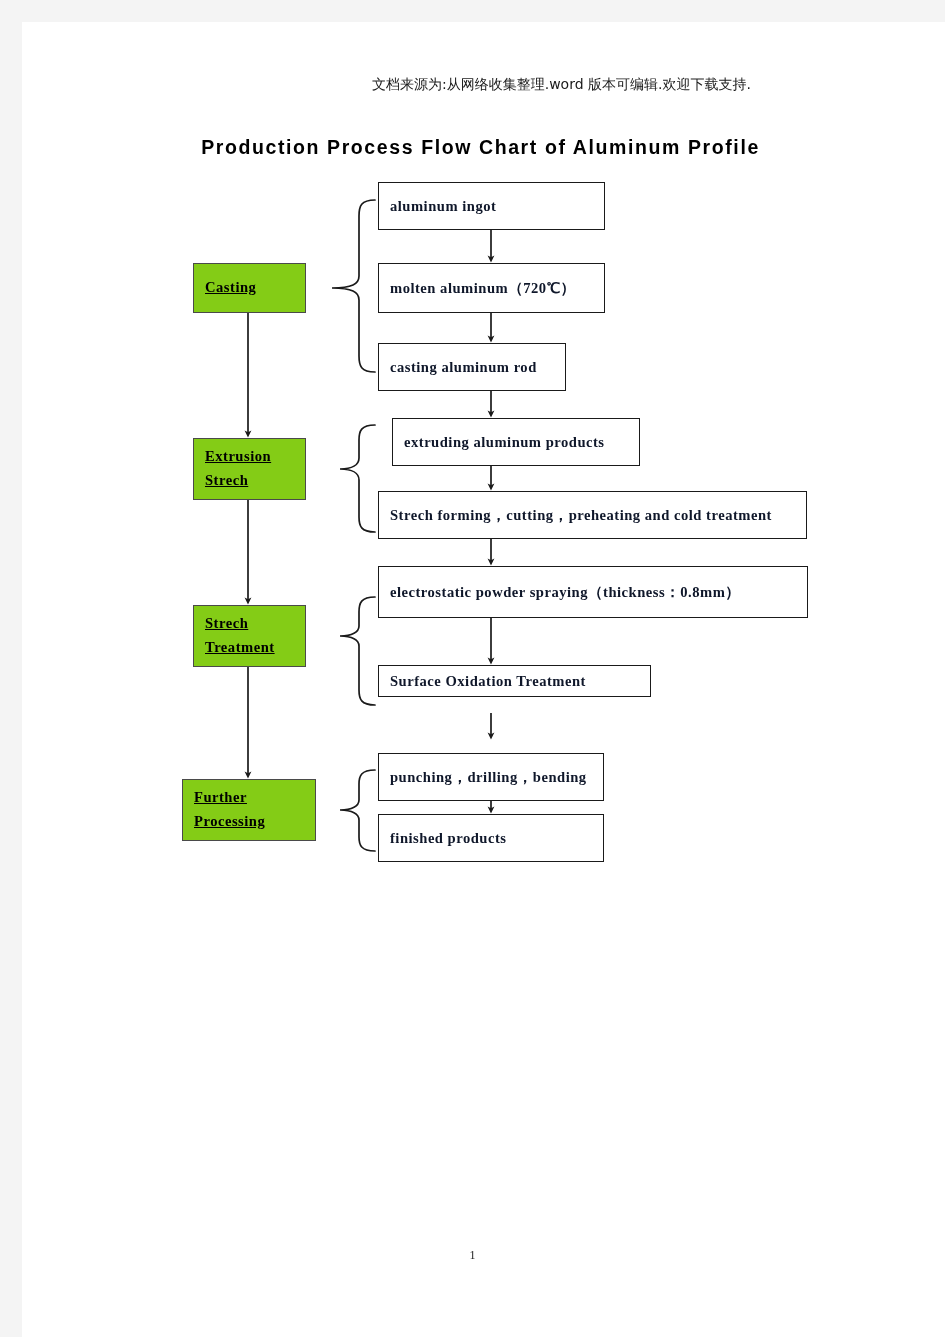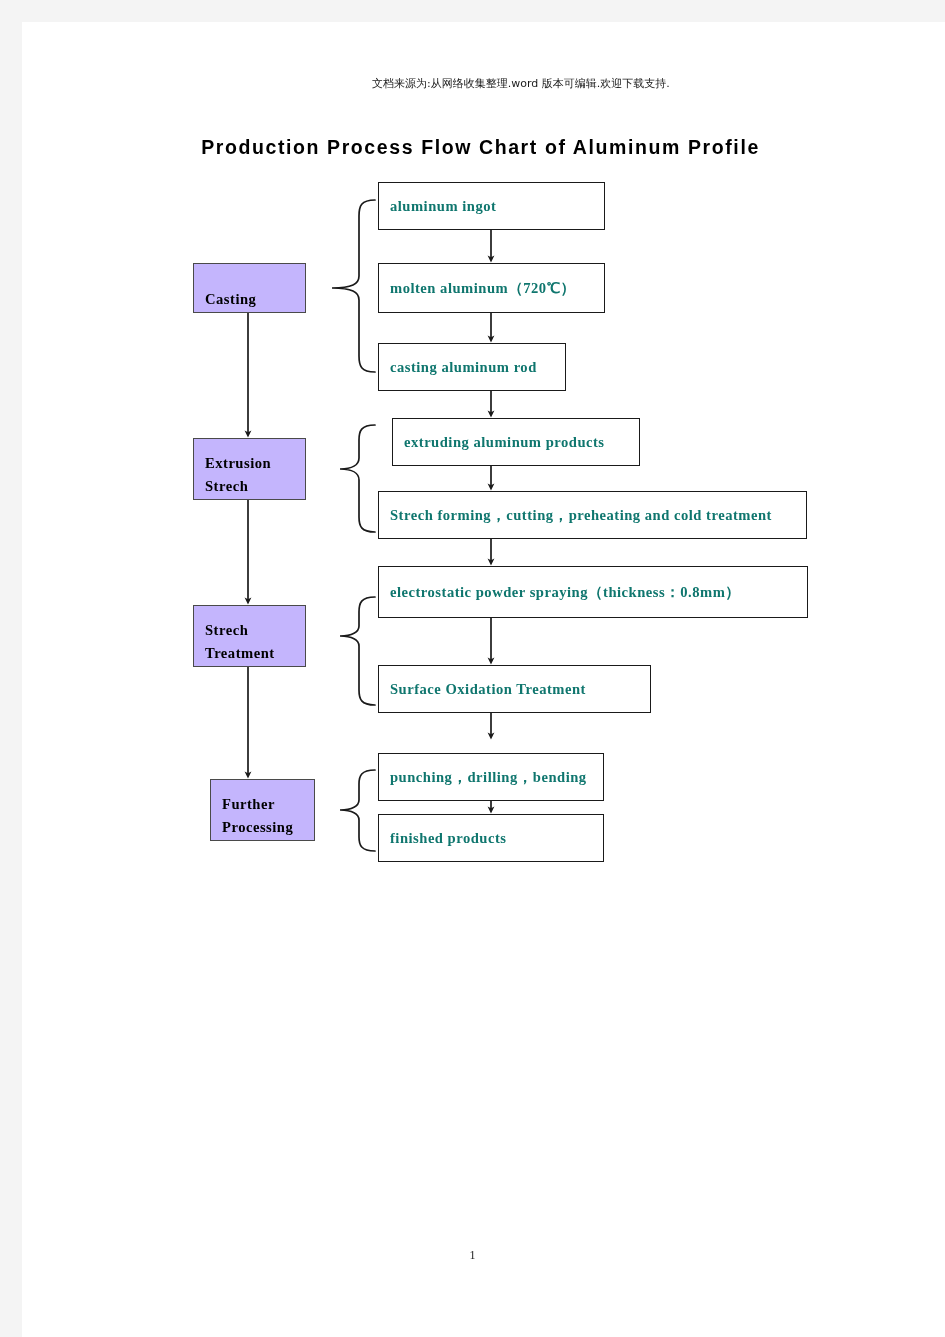--- a/index.html
+++ b/index.html
@@ -22,21 +22,21 @@
     height: 1315px;
     background: #ffffff;
   }
 
   
   #doc-note {
     position: absolute;
     left: 372px;
     top: 76px;
     font-family: "DejaVu Sans", sans-serif;
-    font-size: 11px;
+    font-size: 14px;
     color: #1a1a1a;
     white-space: nowrap;
     letter-spacing: 0px;
   }
 
   
   #chart-title {
     position: absolute;
     left: 8px;
     top: 136px;
@@ -61,41 +61,42 @@
   .box {
     position: absolute;
     box-sizing: border-box;
     border: 1.6px solid #1a1a1a;
     background: #ffffff;
     display: flex;
     align-items: center;
     font-family: "Liberation Serif", serif;
     font-weight: bold;
     font-size: 14.6px;
-    color: #0f766e;
+    color: #0f172a;
     letter-spacing: 0.5px;
     padding-left: 11px;
     white-space: nowrap;
   }
 
   .stage-box {
     position: absolute;
     box-sizing: border-box;
     border: 1.3px solid #4a4a4a;
-    background: #c4b5fd;
+    background: #84cc16;
     display: flex;
     flex-direction: column;
-    justify-content: flex-end;
+    justify-content: center;
     font-family: "Liberation Serif", serif;
     font-weight: bold;
     font-size: 14.6px;
     color: #000;
     letter-spacing: 0.5px;
     padding-left: 11px;
     line-height: 1.62;
+    text-decoration: underline;
   }
 
   
   #page-number {
     position: absolute;
     left: 0;
     top: 1248px;
     width: 945px;
     text-align: center;
     font-family: "Liberation Serif", serif;
@@ -179,21 +180,21 @@
   <div class="stage-box" style="left:193px; top:438px; width:113px; height:62px;">
     <span>Extrusion</span>
     <span>Strech</span>
   </div>
 
   <div class="stage-box" style="left:193px; top:605px; width:113px; height:62px;">
     <span>Strech</span>
     <span>Treatment</span>
   </div>
 
-  <div class="stage-box" style="left:210px; top:779px; width:105px; height:62px;">
+  <div class="stage-box" style="left:182px; top:779px; width:134px; height:62px;">
     <span>Further</span>
     <span>Processing</span>
   </div>
 
   <div class="box" style="left:378px; top:182px; width:227px; height:48px;">
     <span>aluminum ingot</span>
   </div>
 
   <div class="box" style="left:378px; top:263px; width:227px; height:50px;">
     <span>molten aluminum（720℃）</span>
@@ -208,21 +209,21 @@
   </div>
 
   <div class="box" style="left:378px; top:491px; width:429px; height:48px;">
     <span>Strech forming，cutting，preheating and cold treatment</span>
   </div>
 
   <div class="box" style="left:378px; top:566px; width:430px; height:52px;">
     <span>electrostatic powder spraying（thickness：0.8mm）</span>
   </div>
 
-  <div class="box" style="left:378px; top:665px; width:273px; height:48px;">
+  <div class="box" style="left:378px; top:665px; width:273px; height:32px;">
     <span>Surface Oxidation Treatment</span>
   </div>
 
   <div class="box" style="left:378px; top:740px; width:226px; height:48px;margin-top:13px;">
     <span>punching，drilling，bending</span>
   </div>
 
   <div class="box" style="left:378px; top:814px; width:226px; height:48px;">
     <span>finished products</span>
   </div>

